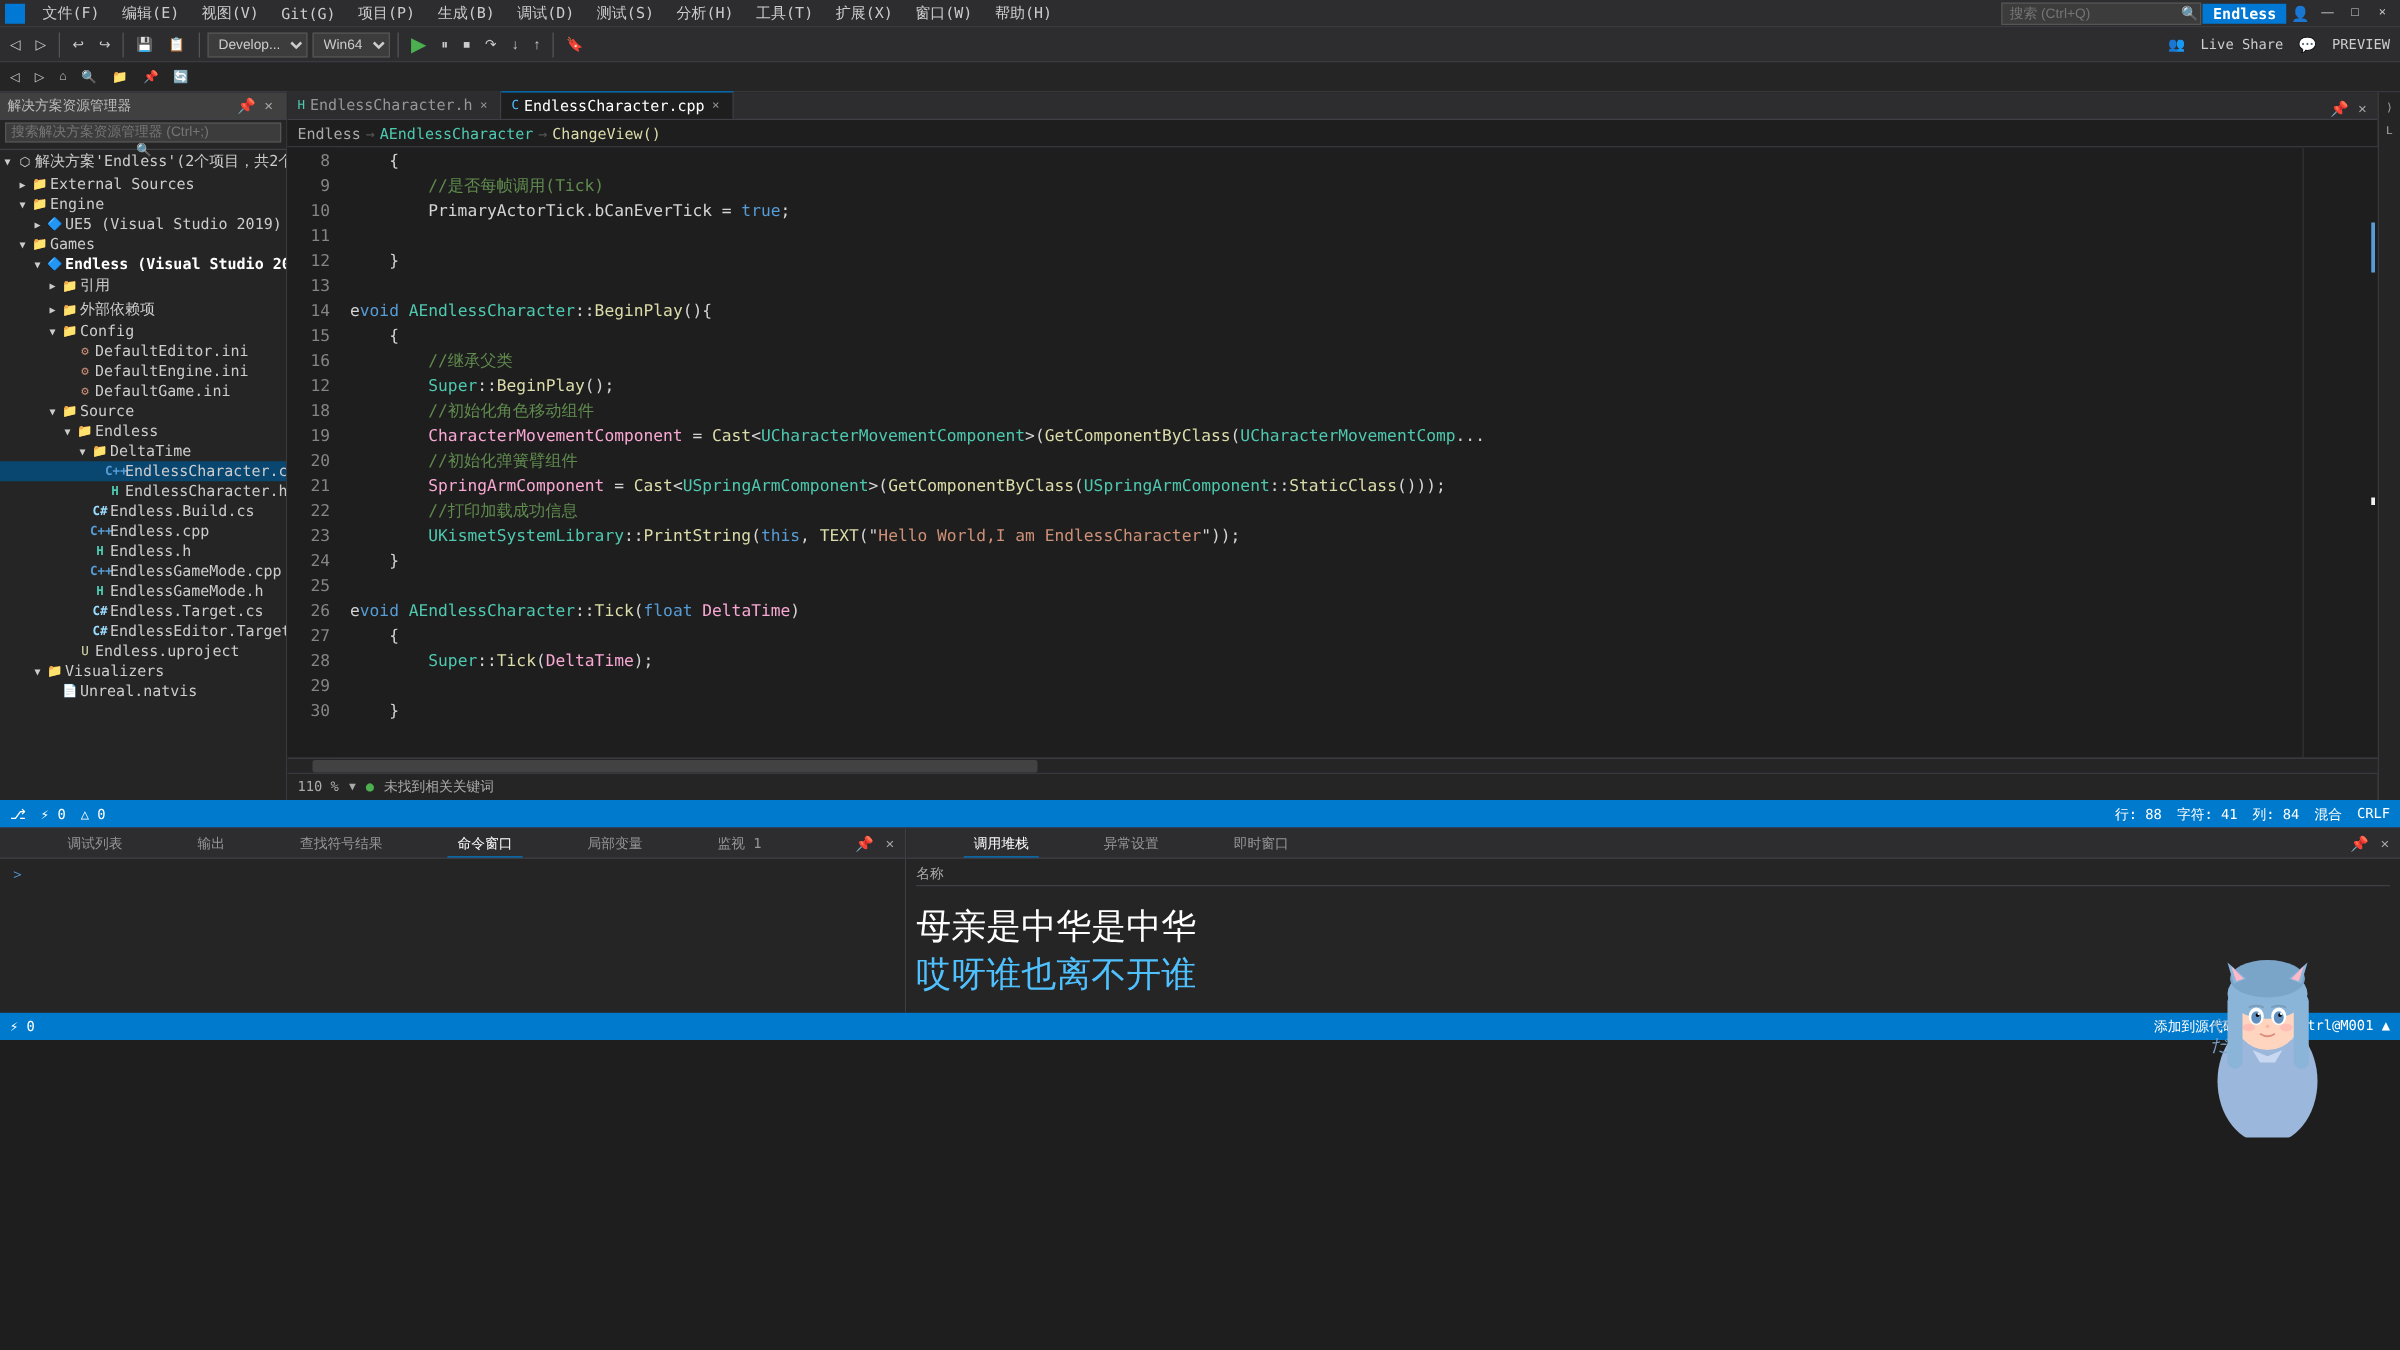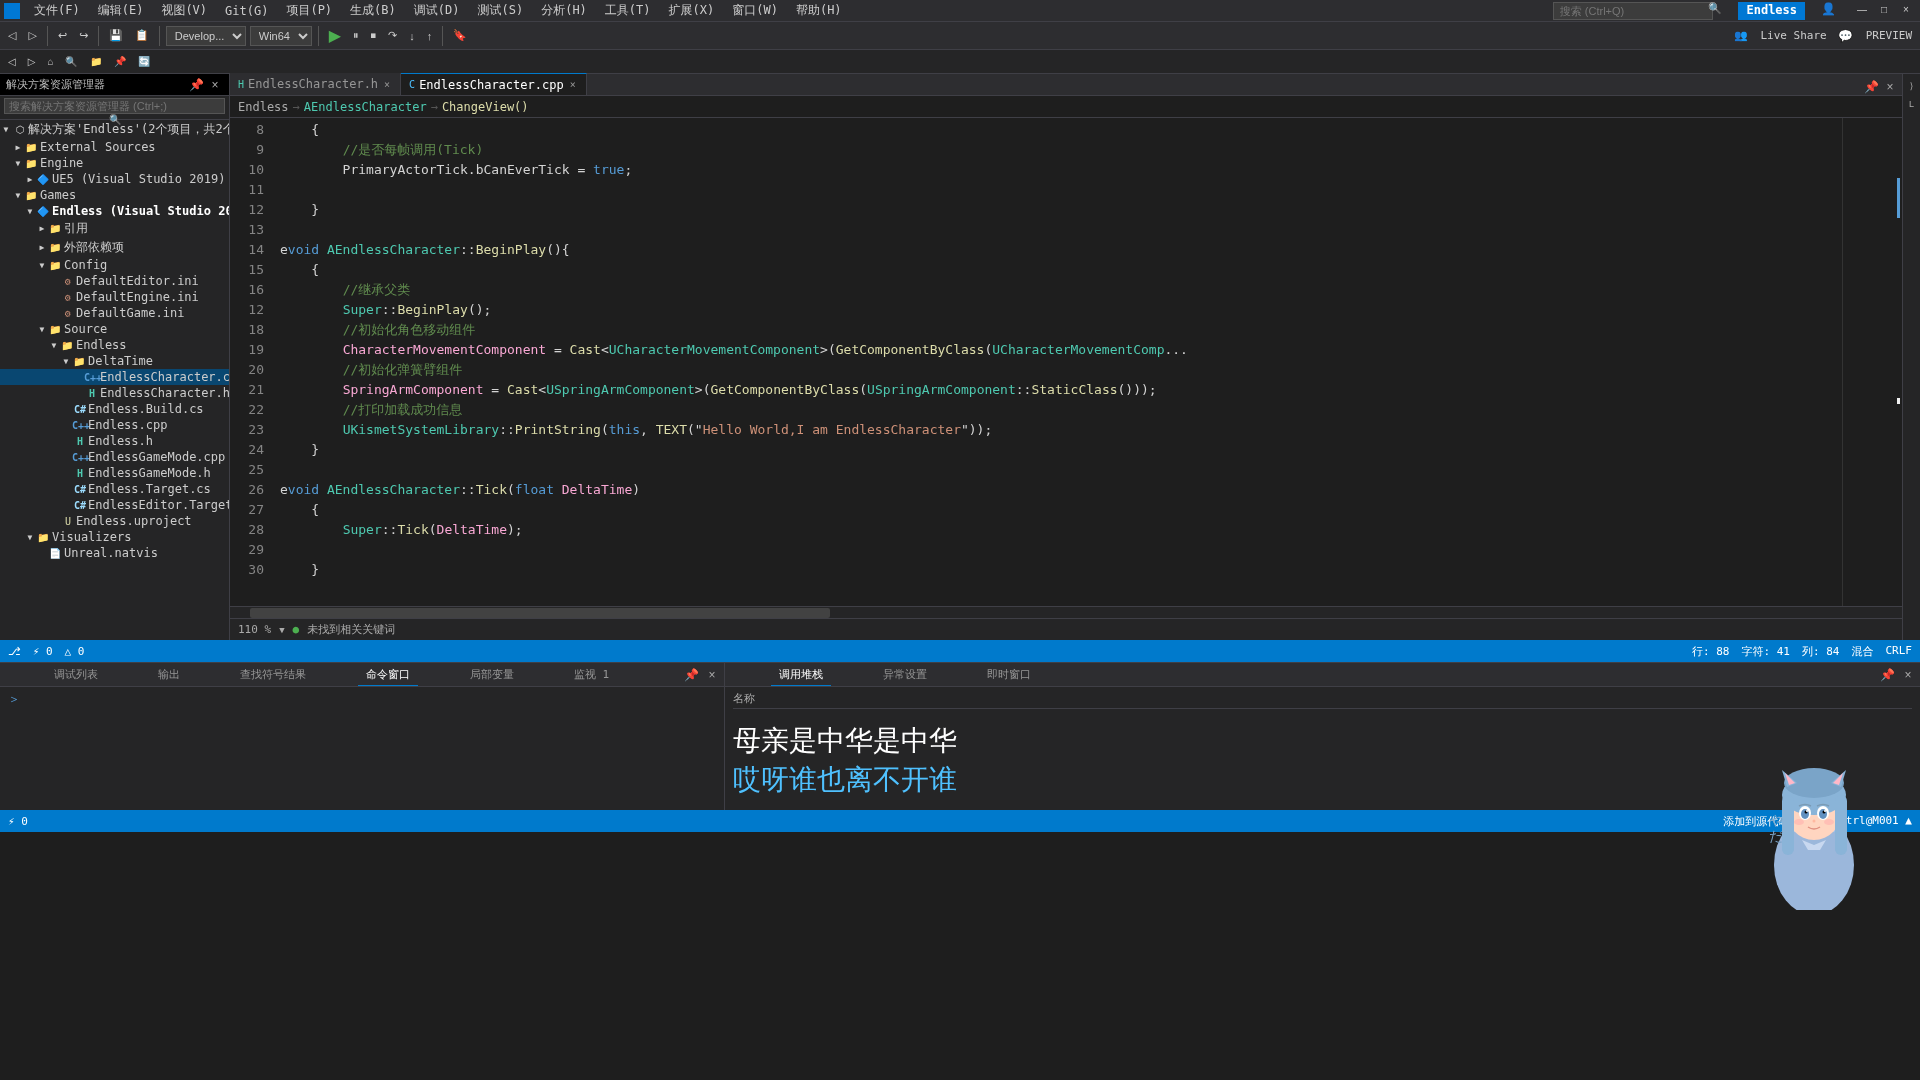--- a/index.html
+++ b/index.html
@@ -32,21 +32,22 @@
     .menu-item {
       padding: 2px 8px;
       font-size: 12px;
       color: #cccccc;
       cursor: pointer;
       white-space: nowrap;
     }
     .menu-bar-right {
       margin-left: auto;
       display: flex;
-      gap: 16px;
+      align-items: center;
+      gap: 4px;
       padding-left: 13px;
     }
     .search-box {
       background: #3c3c3c;
       border: 1px solid #555;
       color: #ccc;
       padding: 1px 6px;
       width: 160px;
       font-size: 11px;
       height: 18px;
@@ -124,21 +125,21 @@
     .sidebar {
       width: 230px;
       background: #252526;
       border-right: 1px solid #3f3f46;
       display: flex;
       flex-direction: column;
       flex-shrink: 0;
     }
     .sidebar-header {
       height: 22px;
-      background: #000000;
+      background: #404040;
       display: flex;
       align-items: center;
       justify-content: space-between;
       padding: 0 6px;
       border-bottom: 1px solid #3f3f46;
       font-size: 11px;
       color: #bbb;
     }
     .sidebar-search {
       height: 24px;

